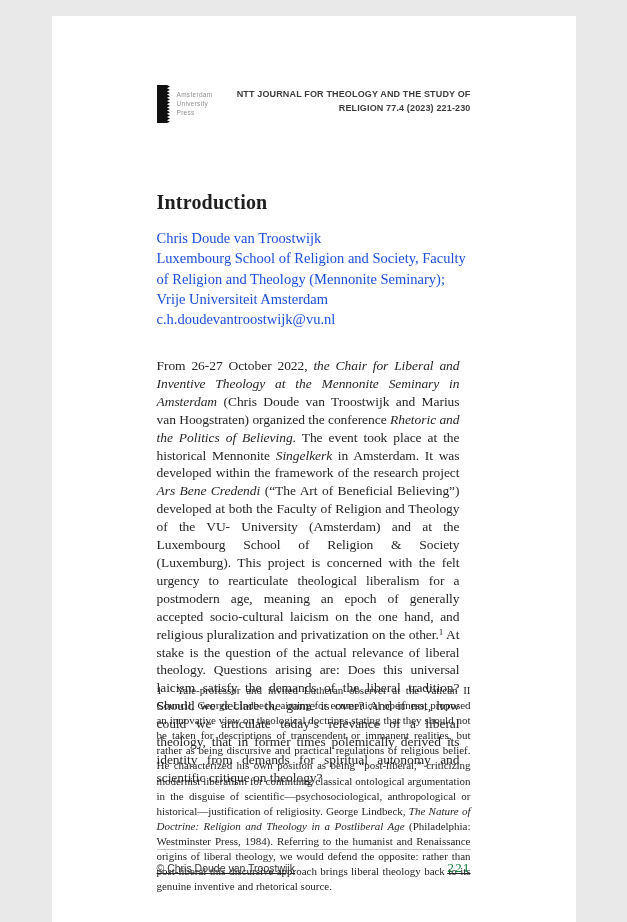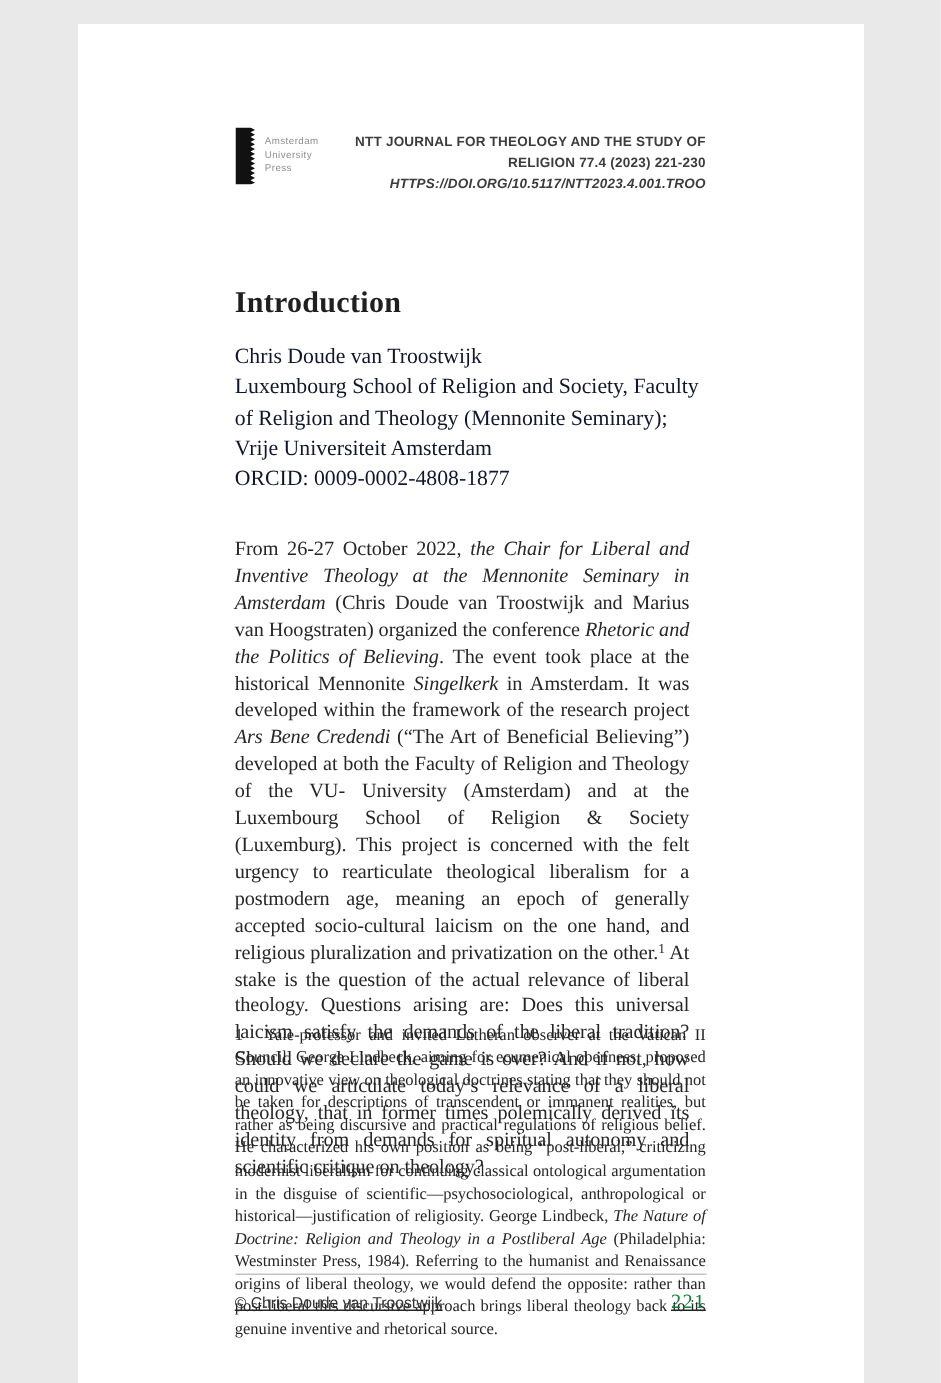--- a/index.html
+++ b/index.html
@@ -35,21 +35,21 @@
   }
   .header-right .doi { font-style:italic; }
   
   .title {
     position:absolute; top:175px; left:105px; right:92px;
     font-size:20px; font-weight:700; color:#1f1f1f;
     letter-spacing:0.2px;
   }
   .author-block {
     position:absolute; top:212px; left:105px; right:105px;
-    font-size:14.5px; line-height:20.3px; color:#0f172a;
+    font-size:14.5px; line-height:20.3px; color:#1d4ed8;
   }
   .affiliation { }
   
   .body-text {
     position:absolute; top:341px; left:105px; right:116px;
     font-size:13.5px; line-height:17.9px;
     text-align:justify; letter-spacing:-0.05px;
   }
   .body-text em, .footnote em { font-style:italic; }
   .body-text sup { font-size:9px; line-height:0; vertical-align:4px; }
@@ -86,30 +86,29 @@
         <polygon fill="#111111" points="0,0 10,0 13,1.6 10,3.2 13,4.8 10,6.4 13,8 10,9.6 13,11.2 10,12.8 13,14.4 10,16 13,17.6 10,19.2 13,20.8 10,22.4 13,24 10,25.6 13,27.2 10,28.8 13,30.4 10,32 13,33.6 10,35.2 13,36.8 10,38 0,38"></polygon>
       </svg>
       <div class="logo-text">
         <div>Amsterdam</div>
         <div>University</div>
         <div>Press</div>
       </div>
     </div>
     <div class="header-right">
       <div>NTT JOURNAL FOR THEOLOGY AND THE STUDY OF RELIGION 77.4 (2023) 221-230</div>
-      <div class="doi">HTTPS://DOI.ORG/10.5117/NTT2023.4.001.TROO</div>
     </div>
   </div>
 
   <h1 class="title">Introduction</h1>
 
   <div class="author-block">
     <div>Chris Doude van Troostwijk</div>
     <div class="affiliation">Luxembourg School of Religion and Society, Faculty of Religion and Theology (Mennonite Seminary); Vrije Universiteit Amsterdam</div>
-    <div>ORCID: 0009-0002-4808-1877</div>
+    <div>c.h.doudevantroostwijk@vu.nl</div>
   </div>
 
   <p class="body-text"><span>From 26-27 October 2022, </span><em>the Chair for Liberal and Inventive Theology at the Mennonite Seminary in Amsterdam</em><span> (Chris Doude van Troostwijk and Marius van Hoogstraten) organized the conference </span><em>Rhetoric and the Politics of Believing</em><span>. The event took place at the historical Mennonite </span><em>Singelkerk</em><span> in Amsterdam. It was developed within the framework of the research project </span><em>Ars Bene Credendi</em><span> (“The Art of Beneficial Believing”) developed at both the Faculty of Religion and Theology of the VU- University (Amsterdam) and at the Luxembourg School of Religion &amp; Society (Luxemburg). This project is concerned with the felt urgency to rearticulate theological liberalism for a postmodern age, meaning an epoch of generally accepted socio-cultural laicism on the one hand, and religious pluralization and privatization on the other.</span><sup>1</sup><span> At stake is the question of the actual relevance of liberal theology. Questions arising are: Does this universal laicism satisfy the demands of the liberal tradition? Should we declare the game is over? And if not, how could we articulate today’s relevance of a liberal theology, that in former times polemically derived its identity from demands for spiritual autonomy and scientific critique on theology?</span></p>
 
   <p class="footnote"><span class="fn-marker">1</span><span><span>Yale-professor and invited Lutheran observer at the Vatican II Council, George Lindbeck, aiming for ecumenical openness, proposed an innovative view on theological doctrines stating that they should not be taken for descriptions of transcendent or immanent realities, but rather as being discursive and practical regulations of religious belief. He characterized his own position as being “post-liberal,” criticizing modernist liberalism for continuing classical ontological argumentation in the disguise of scientific—psychosociological, anthropological or historical—justification of religiosity. George Lindbeck, </span><em>The Nature of Doctrine: Religion and Theology in a Postliberal Age</em><span> (Philadelphia: Westminster Press, 1984). Referring to the humanist and Renaissance origins of liberal theology, we would defend the opposite: rather than post-liberal this discursive approach brings liberal theology back to its genuine inventive and rhetorical source.</span></span></p>
 
   <div class="footer-rule"></div>
   <div class="footer">
     <span class="copyright">© Chris Doude van Troostwijk</span>
     <span class="page-number">221</span>

